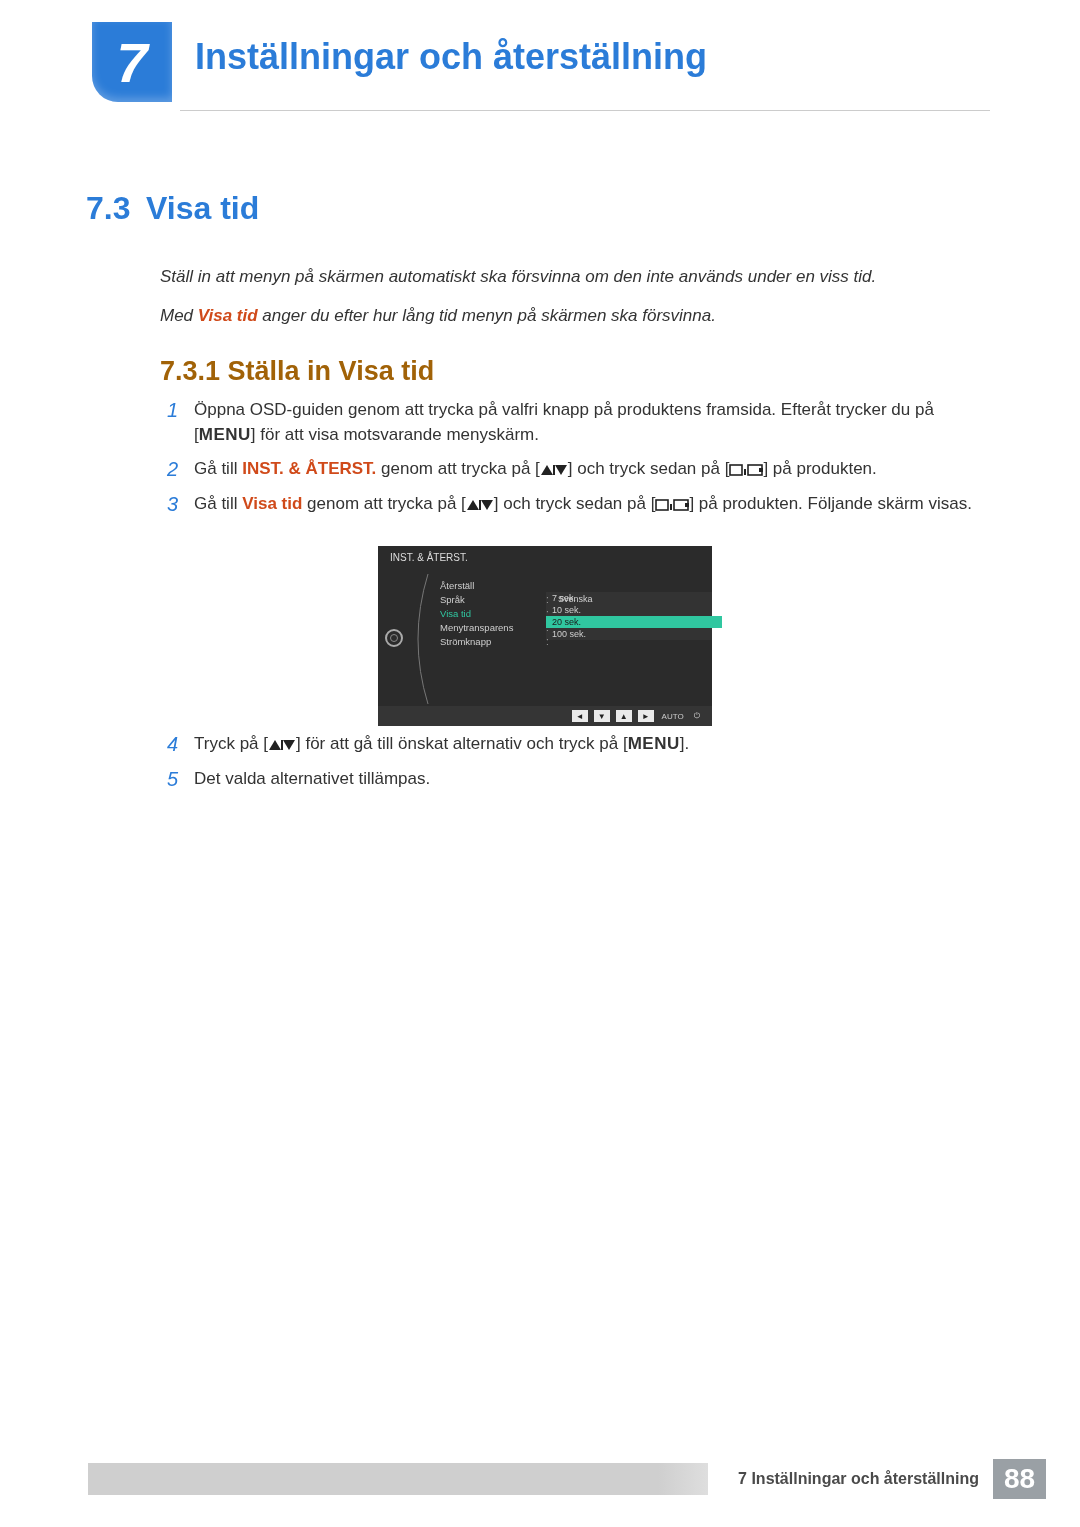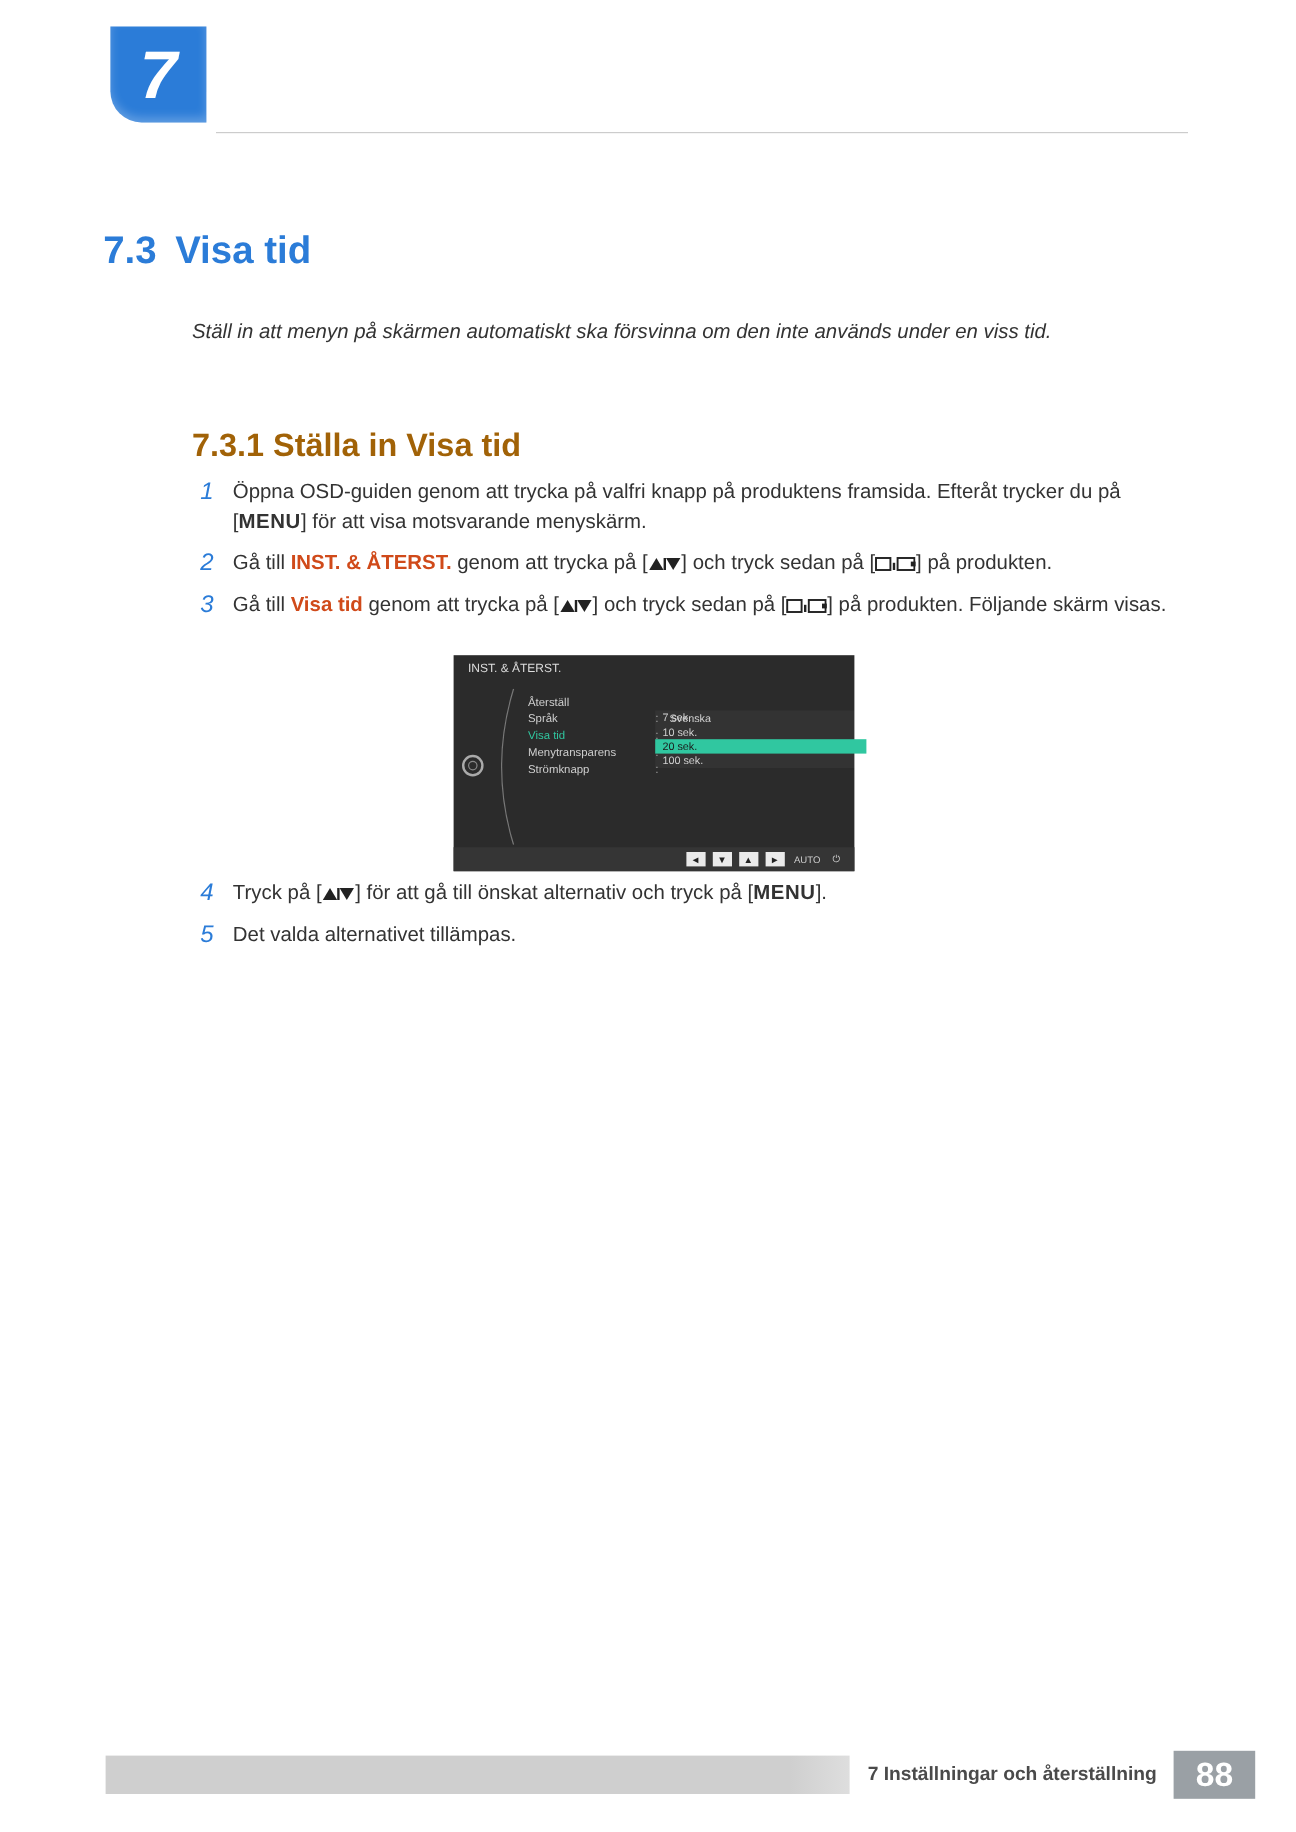--- a/index.html
+++ b/index.html
@@ -168,43 +168,47 @@
   
   .footer {
     position: absolute;
     bottom: 28px; left: 0; right: 0;
     display: flex; justify-content: flex-end; align-items:center;
     padding-right: 34px; gap: 14px;
   }
   .footer .crumb { color:#4a4a4a; font-size: 16px; font-weight: bold; }
   .footer .pg {
     background:#9aa0a5; color:#fff; font-weight:bold; font-size:28px;
-    width:68px; height:40px; display:flex; align-items:center; justify-content:center;
+    width:53px; height:40px; display:flex; align-items:center; justify-content:center;
   }
   .footer-bar {
     position:absolute; bottom:32px; left:88px;
     width: 620px; height:32px;
     background: linear-gradient(90deg, #cfcfcf 92%, #dedede 100%);
   }
 </style>
 </head>
 <body>
 
 <div class="page">
 
   <div class="chapter-badge">7</div>
+  <div class="chapter-title">Inställningar och återställning</div>
   <div class="hr-top"></div>
 
   <div class="section-row">
     <span class="num">7.3</span>
     <span>Visa tid</span>
   </div>
 
   <div class="intro">
     <p>Ställ in att menyn på skärmen automatiskt ska försvinna om den inte används under en viss tid.</p>
+    <p>
+      <span>Med </span><span class="kw">Visa tid</span><span> anger du efter hur lång tid menyn på skärmen ska försvinna.</span>
+    </p>
   </div>
 
   <div class="subsection">
     <span>7.3.1</span>
     <span> </span>
     <span>Ställa in Visa tid</span>
   </div>
 
   <div class="steps">
     <div class="step">

